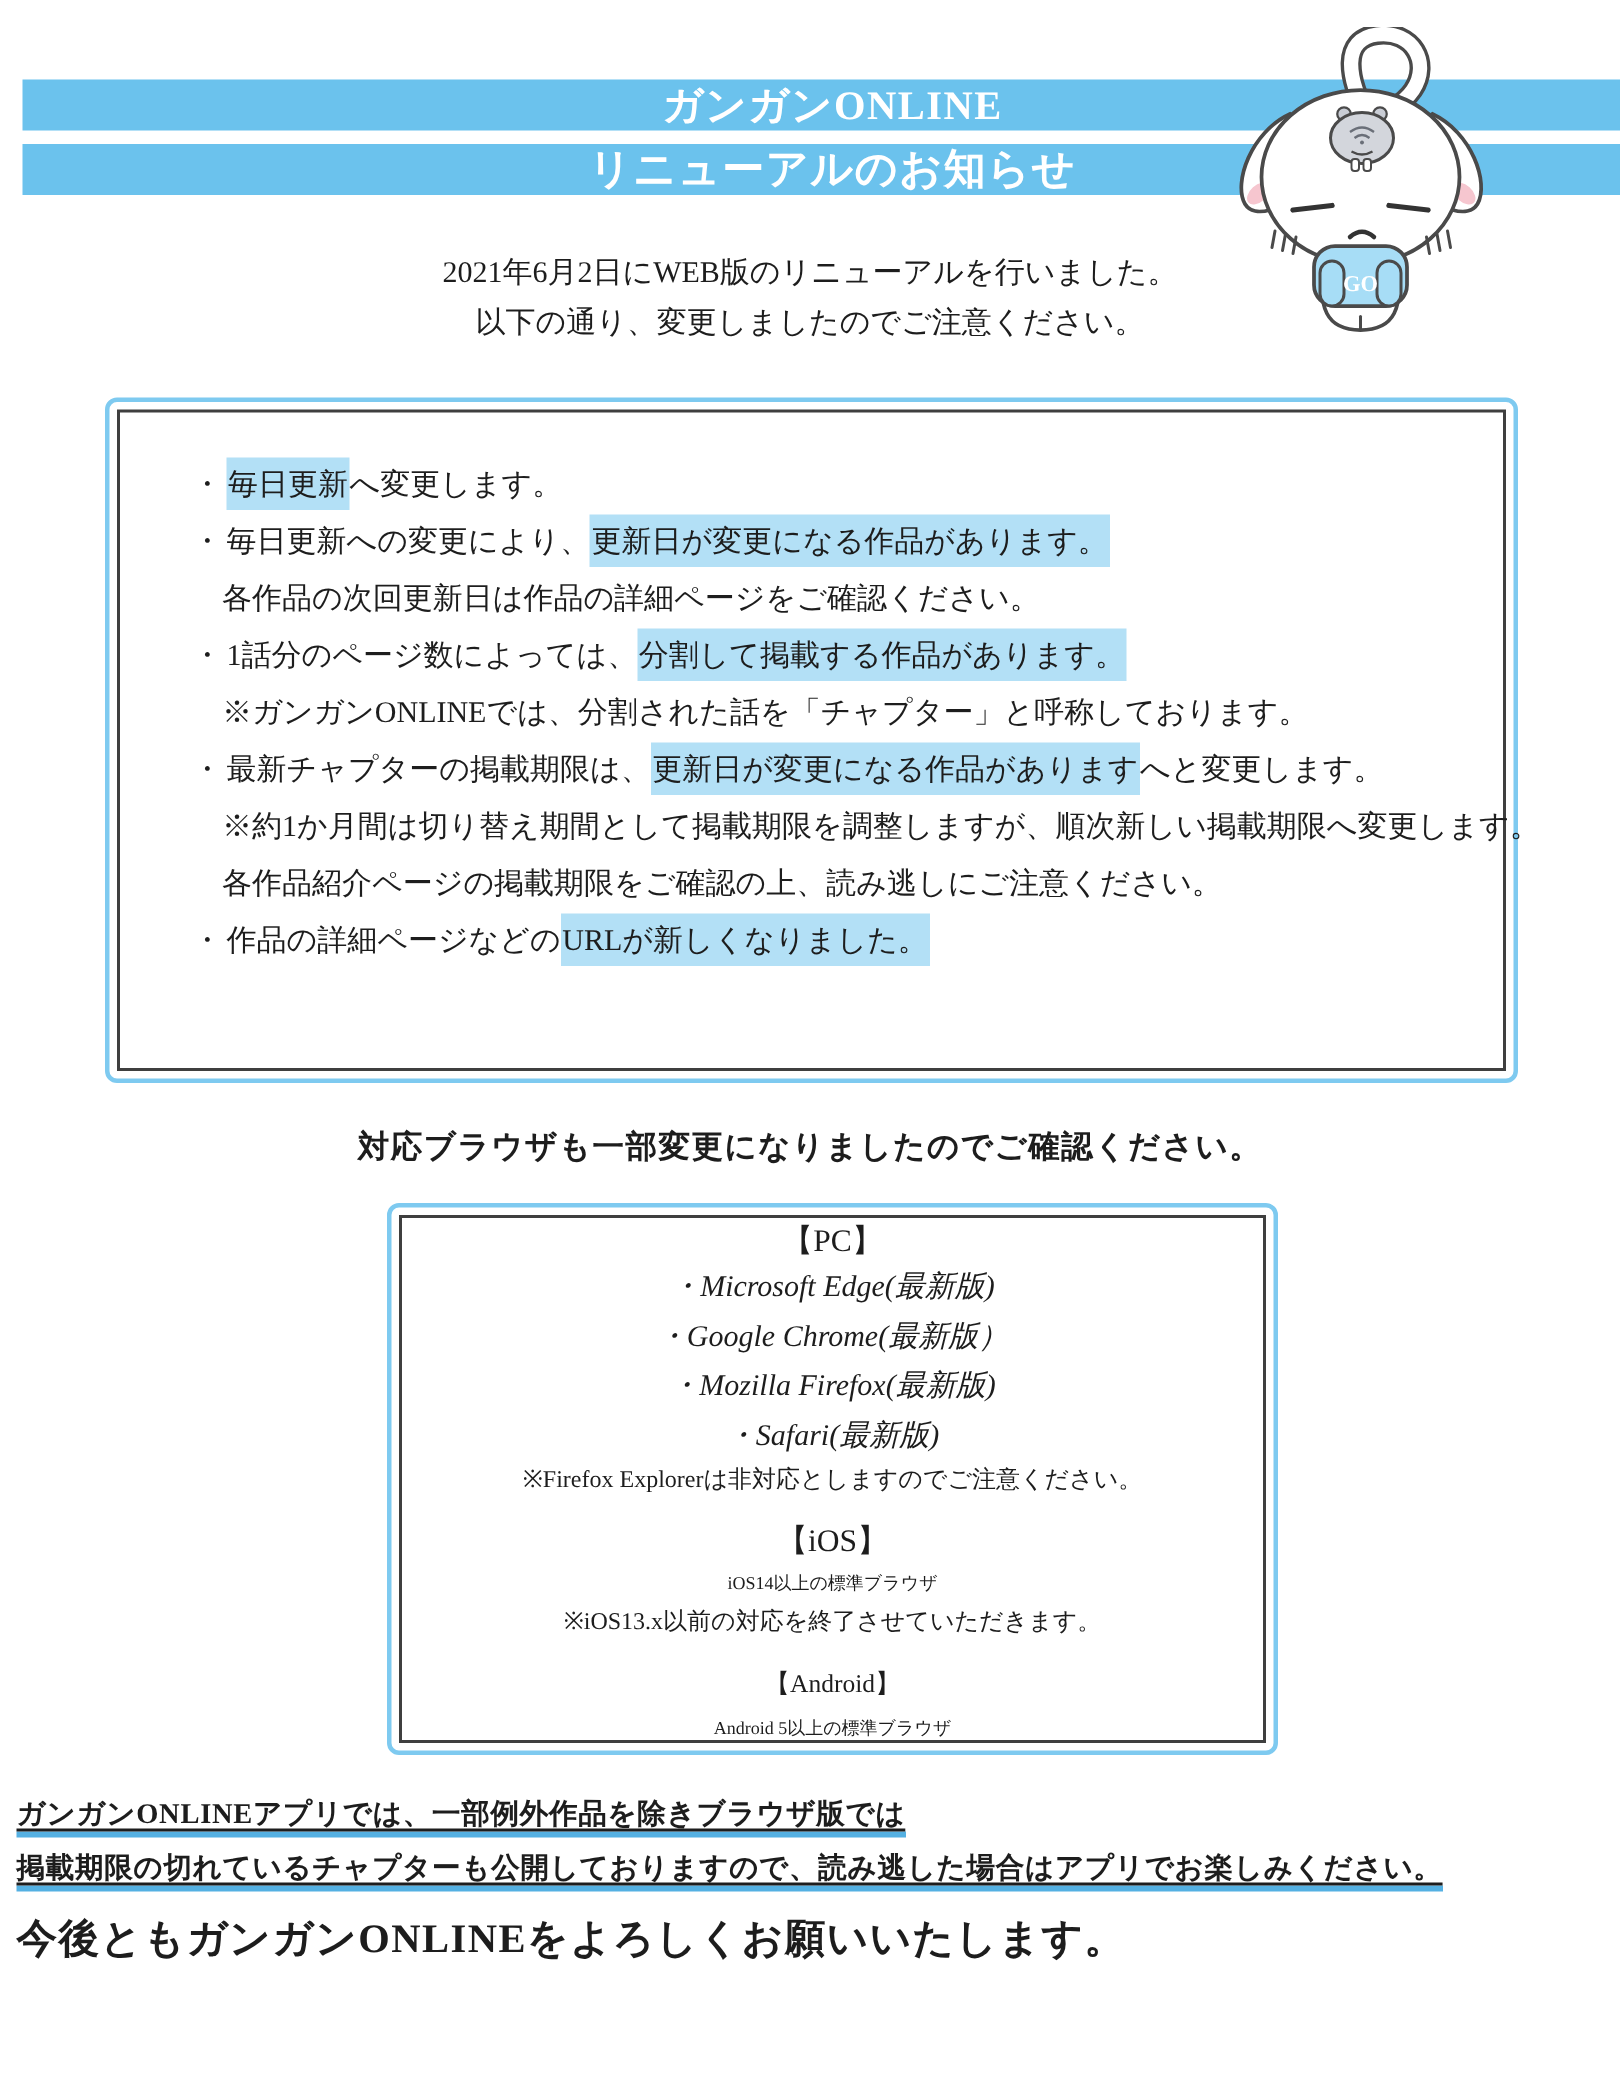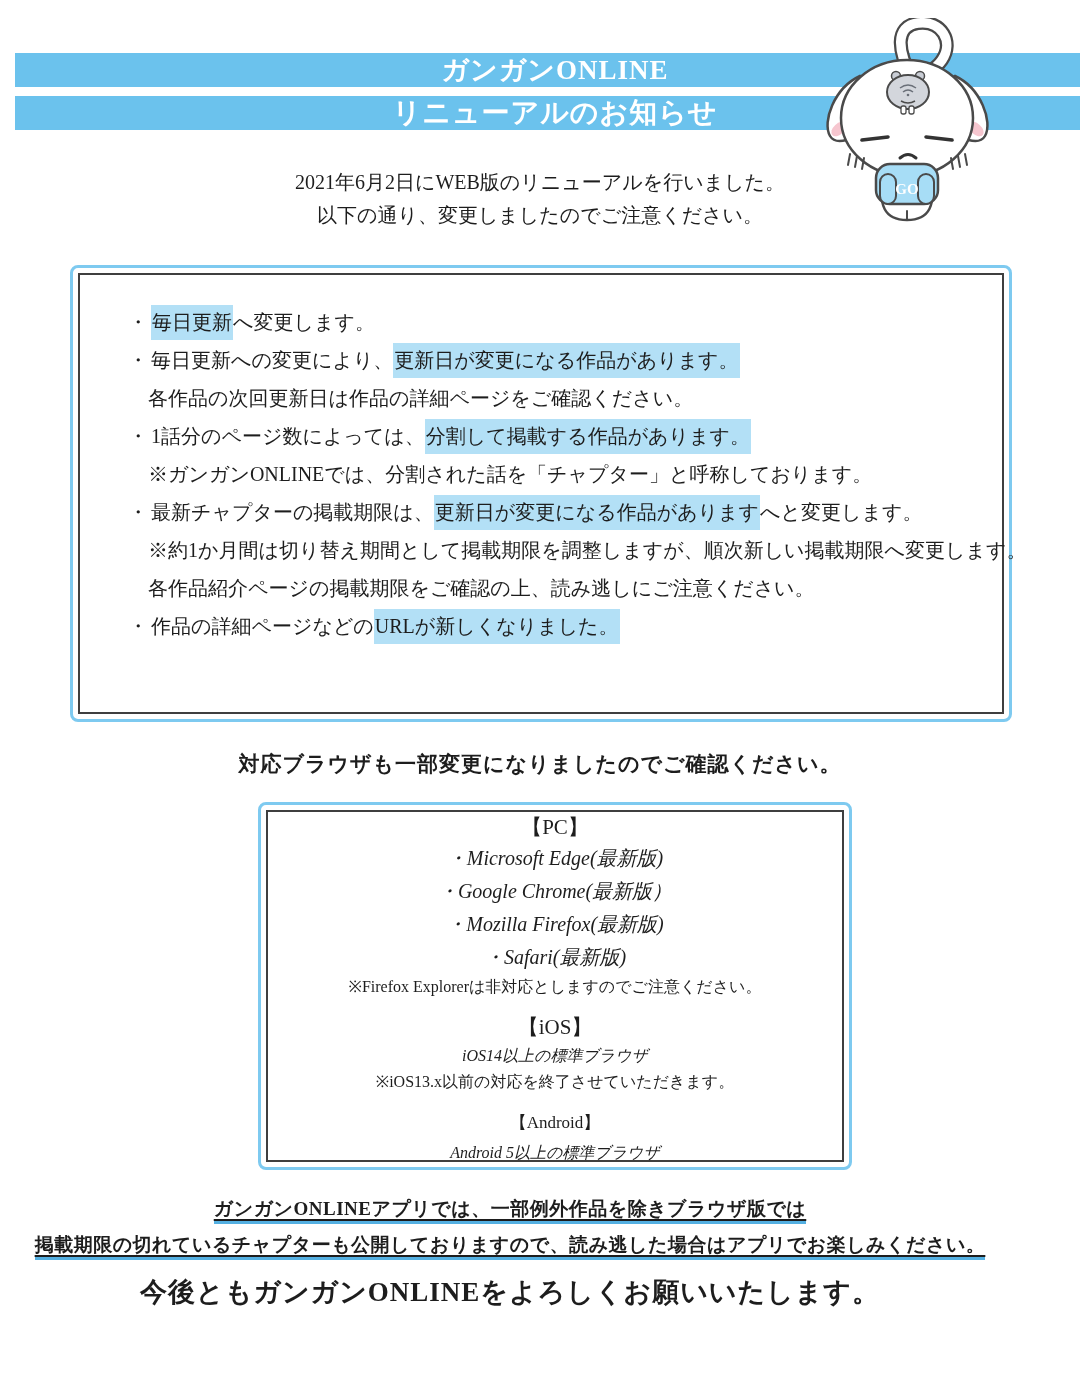--- a/index.html
+++ b/index.html
@@ -31,25 +31,25 @@
   .change-line{height:38px;display:flex;align-items:center;font-size:20px;white-space:nowrap;}
   .change-line .bullet{margin-right:3px;}
   .change-line.indent{padding-left:20px;}
   .hl{background:var(--hl);padding:4px 1px;text-align:center;}
   .browser-heading{position:absolute;top:750px;left:0;width:1080px;text-align:center;font-weight:bold;font-size:21px;letter-spacing:1px;}
   .browser-box{left:258px;top:802px;width:594px;height:368px;}
   .browser-inner{text-align:center;}
   .bl{white-space:nowrap;}
   .bl.heading{font-size:21px;line-height:30px;}
   .bl.item{font-size:20px;line-height:33px;font-style:italic;}
-  .bl.item-sm{font-size:16px;line-height:27px;font-style:italic;}
+  .bl.item-sm{font-size:12px;line-height:27px;}
   .bl.note{font-size:16px;line-height:26px;}
   .bl.spacer{height:12px;}
   .bl.heading-sm{font-size:17px;line-height:32px;}
-  .footer{position:absolute;top:1196px;left:0;width:1020px;text-align:center;}
+  .footer{position:absolute;top:1196px;left:11px;width:1020px;text-align:left;}
   .u-line{margin-bottom:10px;}
   .u{
     font-weight:bold;font-size:19px;letter-spacing:0.5px;
     border-bottom:4px solid var(--ul);padding-bottom:1px;
     text-decoration:underline;text-decoration-thickness:1.5px;text-underline-offset:4px;
   }
   .closing{margin-top:16px;font-weight:bold;font-size:27px;letter-spacing:1px;}
 </style>
 </head>
 <body>

